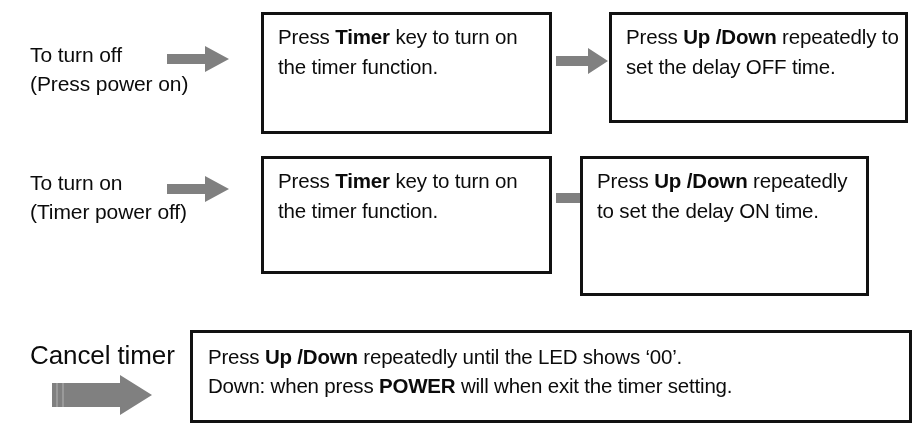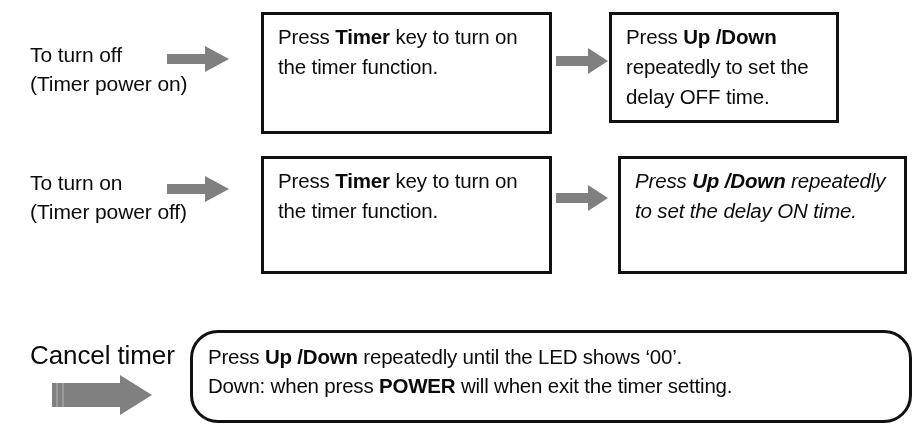--- a/index.html
+++ b/index.html
@@ -91,42 +91,42 @@
   .cancel-box .line-1 { top: 9px; }
   .cancel-box .line-2 { top: 38px; }
 </style>
 </head>
 <body>
 
 <div class="canvas">
 
   <div class="row-label" style="left:30px; top:40px;">
     <span class="l1">To turn off</span>
-    <span class="l2">(Timer power on)</span>
+    <span class="l2">(Press power on)</span>
   </div>
 
   <span class="arrow" style="left:167px; top:46px;">
     <svg width="62" height="26" viewBox="0 0 62 26" aria-hidden="true">
       <path d="M0 8 H38 V0 L62 13 L38 26 V18 H0 Z" fill="#808080"></path>
     </svg>
   </span>
 
   <div class="step-box" style="left:261px; top:12px; width:291px; height:122px;">
     <div class="txt">
       <span>Press </span><b>Timer</b><span> key to turn on the timer function.</span>
     </div>
   </div>
 
   <span class="arrow" style="left:556px; top:48px;">
     <svg width="52" height="26" viewBox="0 0 52 26" aria-hidden="true">
       <path d="M0 8 H32 V0 L52 13 L32 26 V18 H0 Z" fill="#808080"></path>
     </svg>
   </span>
 
-  <div class="step-box" style="left:609px; top:12px; width:230px; height:111px;">
+  <div class="step-box" style="left:609px; top:12px; width:299px; height:111px;">
     <div class="txt">
       <span>Press </span><b>Up /Down</b><span> repeatedly to set the delay OFF time.</span>
     </div>
   </div>
 
   <div class="row-label" style="left:30px; top:168px;">
     <span class="l1">To turn on</span>
     <span class="l2">(Timer power off)</span>
   </div>
 
@@ -141,37 +141,37 @@
       <span>Press </span><b>Timer</b><span> key to turn on the timer function.</span>
     </div>
   </div>
 
   <span class="arrow" style="left:556px; top:185px;">
     <svg width="52" height="26" viewBox="0 0 52 26" aria-hidden="true">
       <path d="M0 8 H32 V0 L52 13 L32 26 V18 H0 Z" fill="#808080"></path>
     </svg>
   </span>
 
-  <div class="step-box" style="left:618px; top:156px; width:289px; height:118px;font-style:italic;">
+  <div class="step-box" style="left:580px; top:156px; width:289px; height:140px;">
     <div class="txt">
       <span>Press </span><b>Up /Down</b><span> repeatedly to set the delay ON time.</span>
     </div>
   </div>
 
   <div class="cancel-label" style="left:30px; top:341px;">Cancel timer</div>
 
   <span class="arrow" style="left:52px; top:375px;">
     <svg width="100" height="40" viewBox="0 0 100 40" aria-hidden="true">
       <path d="M0 8 H68 V0 L100 20 L68 40 V32 H0 Z" fill="#808080"></path>
       <path d="M5 8 V32" stroke="#9a9a9a" stroke-width="2" fill="none"></path>
       <path d="M11 8 V32" stroke="#9a9a9a" stroke-width="2" fill="none"></path>
     </svg>
   </span>
 
-  <div class="cancel-box" style="left:190px; top:330px; width:722px; height:93px;border-radius:28px;">
+  <div class="cancel-box" style="left:190px; top:330px; width:722px; height:93px;">
     <div class="line line-1">
       <span>Press </span><b>Up /Down</b><span> repeatedly until the LED shows ‘00’.</span>
     </div>
     <div class="line line-2">
       <span>Down: when press </span><b>POWER</b><span> will when exit the timer setting.</span>
     </div>
   </div>
 
 </div>
 

